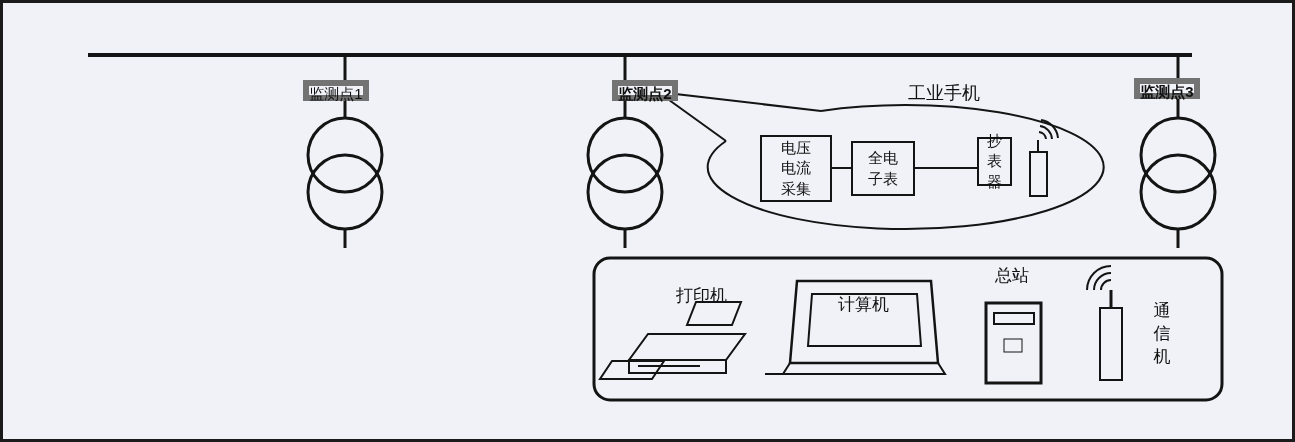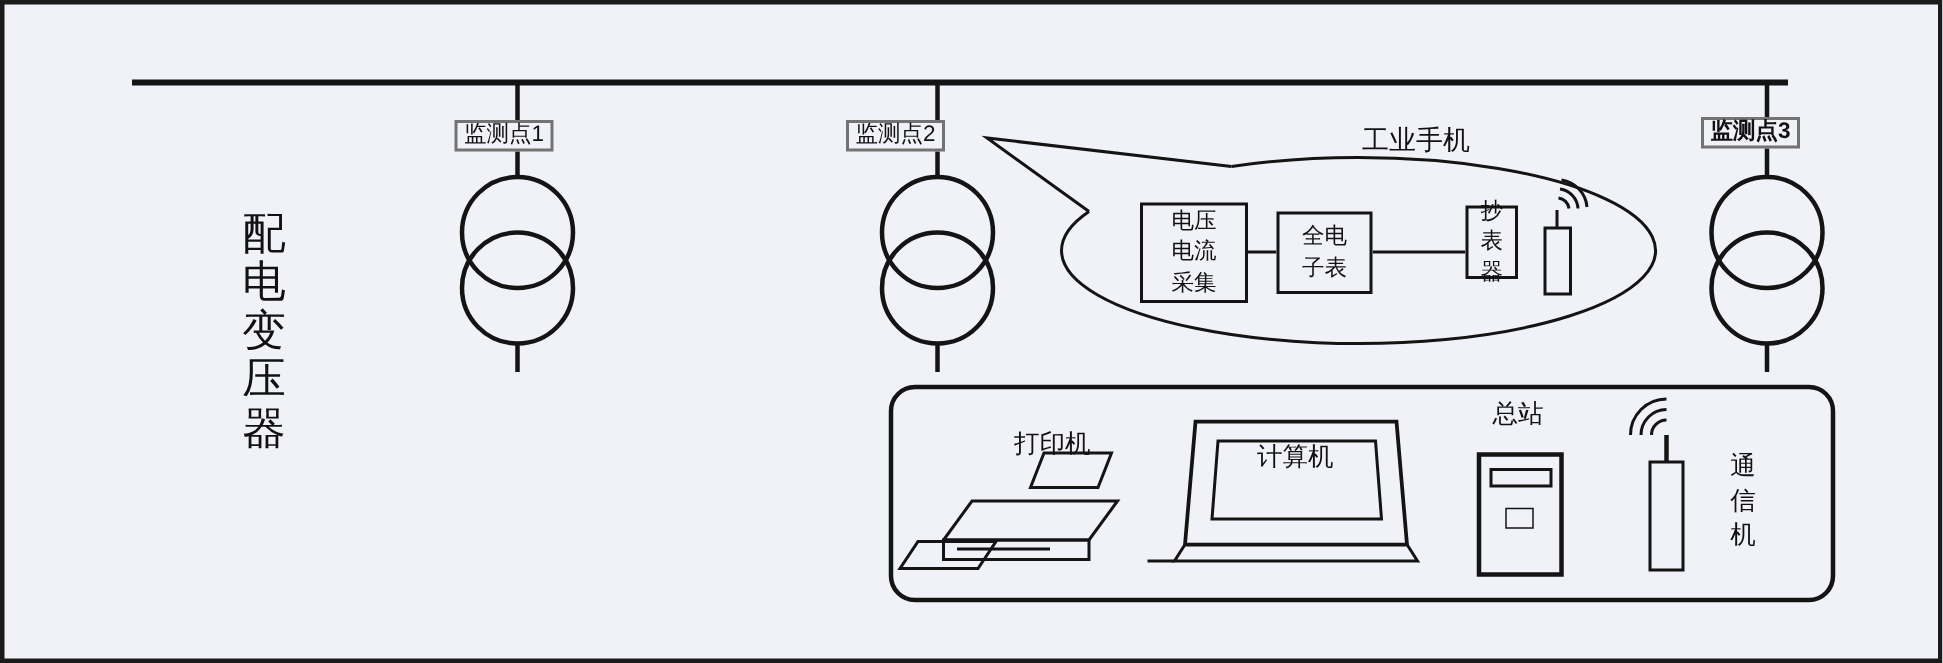--- a/index.html
+++ b/index.html
@@ -15,25 +15,25 @@
   .abs{position:absolute;}
   
   .vtext-big{
     left:160px;top:140px;width:32px;
     font-size:29px;line-height:1.12;letter-spacing:0;
     word-break:break-all;text-align:center;font-weight:500;
   }
   
   .mp-label{
     width:66px;height:21px;box-sizing:border-box;
-    border:2px solid #737373;background:var(--bg,#f1f2f8);
+    border:6px solid #737373;background:var(--bg,#f1f2f8);
     font-size:15px;line-height:16px;text-align:center;
   }
   .mp1{left:303px;top:80px;}
-  .mp2{left:564px;top:80px;}
+  .mp2{left:612px;top:80px;font-weight:bold;}
   .mp3{left:1134px;top:78px;font-weight:bold;}
   .callout-title{left:908px;top:81px;font-size:18px;}
   
   .cbox{
     box-sizing:border-box;border:2px solid #141414;background:var(--bg,#f1f2f8);
     display:flex;align-items:center;justify-content:center;
     font-size:15px;text-align:center;
   }
   .cbox .ml{white-space:pre-line;line-height:1.35;}
   .box-acq{left:760px;top:135px;width:72px;height:67px;}
@@ -117,21 +117,20 @@
 
     <g stroke-width="2">
       <rect x="1100" y="308" width="22" height="72" fill="#141414"></rect>
       <line x1="1111" y1="308" x2="1111" y2="290" stroke-width="3"></line>
       <path d="M1111,280 A10,10 0 0 0 1101,290"></path>
       <path d="M1111,273 A17,17 0 0 0 1094,290"></path>
       <path d="M1111,266 A24,24 0 0 0 1087,290"></path>
     </g>
   </svg>
 
-  <div class="abs vtext-big">配电变压器</div>
 
   <div class="abs mp-label mp1">监测点1</div>
   <div class="abs mp-label mp2">监测点2</div>
   <div class="abs mp-label mp3">监测点3</div>
 
   <div class="abs callout-title">工业手机</div>
 
   <div class="abs cbox box-meter">
     <span class="ml">全电
 子表</span>

